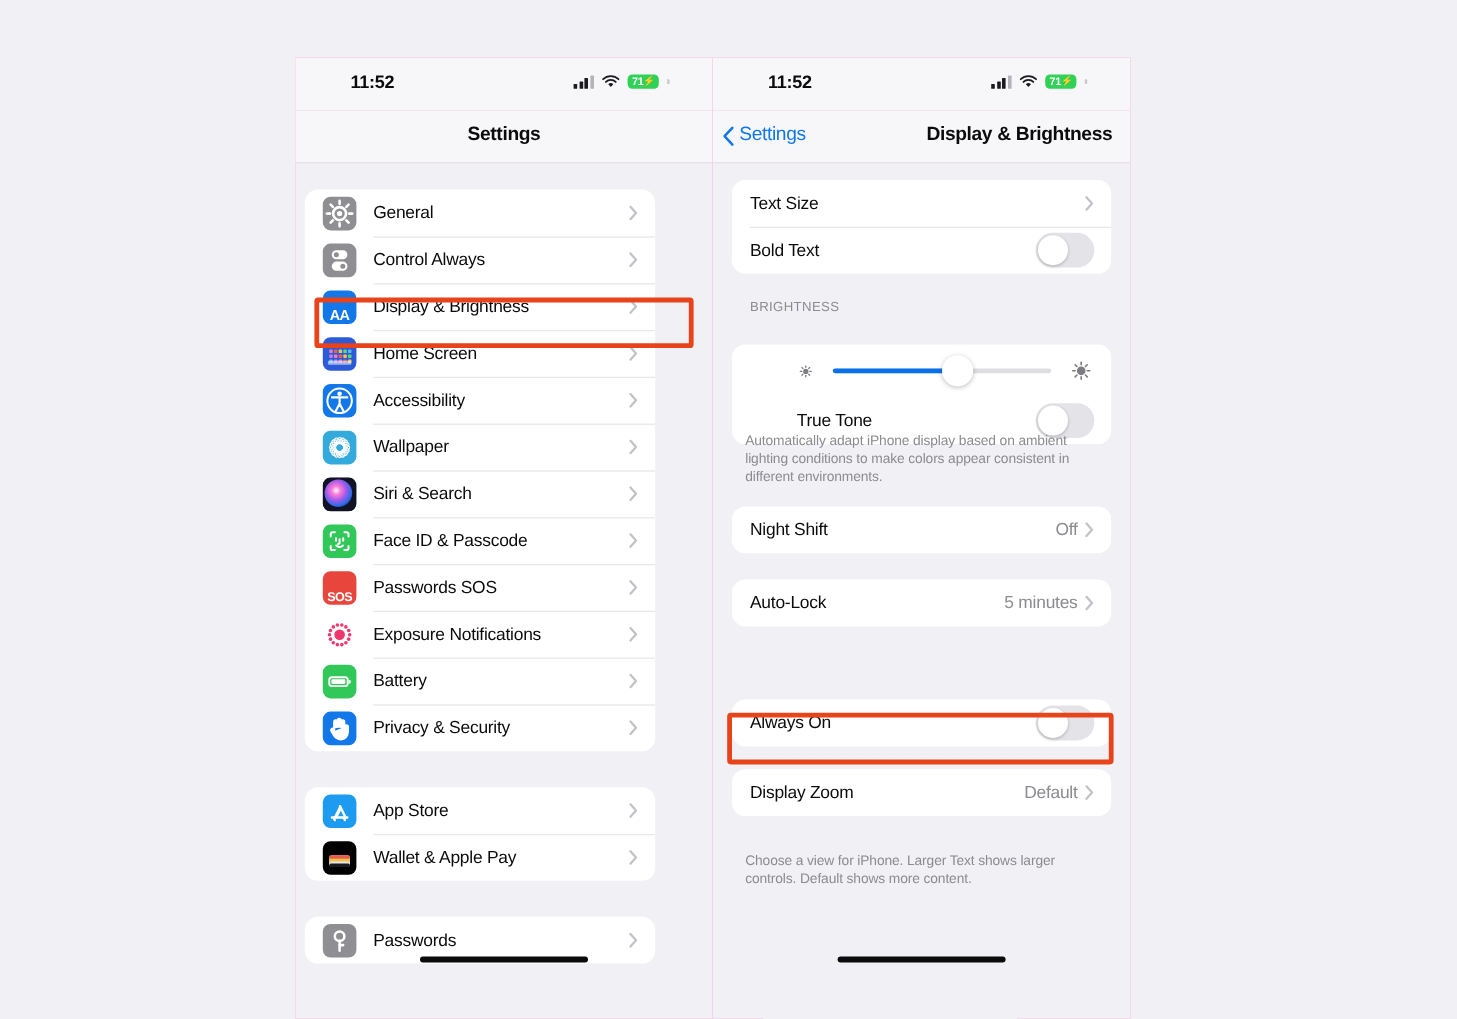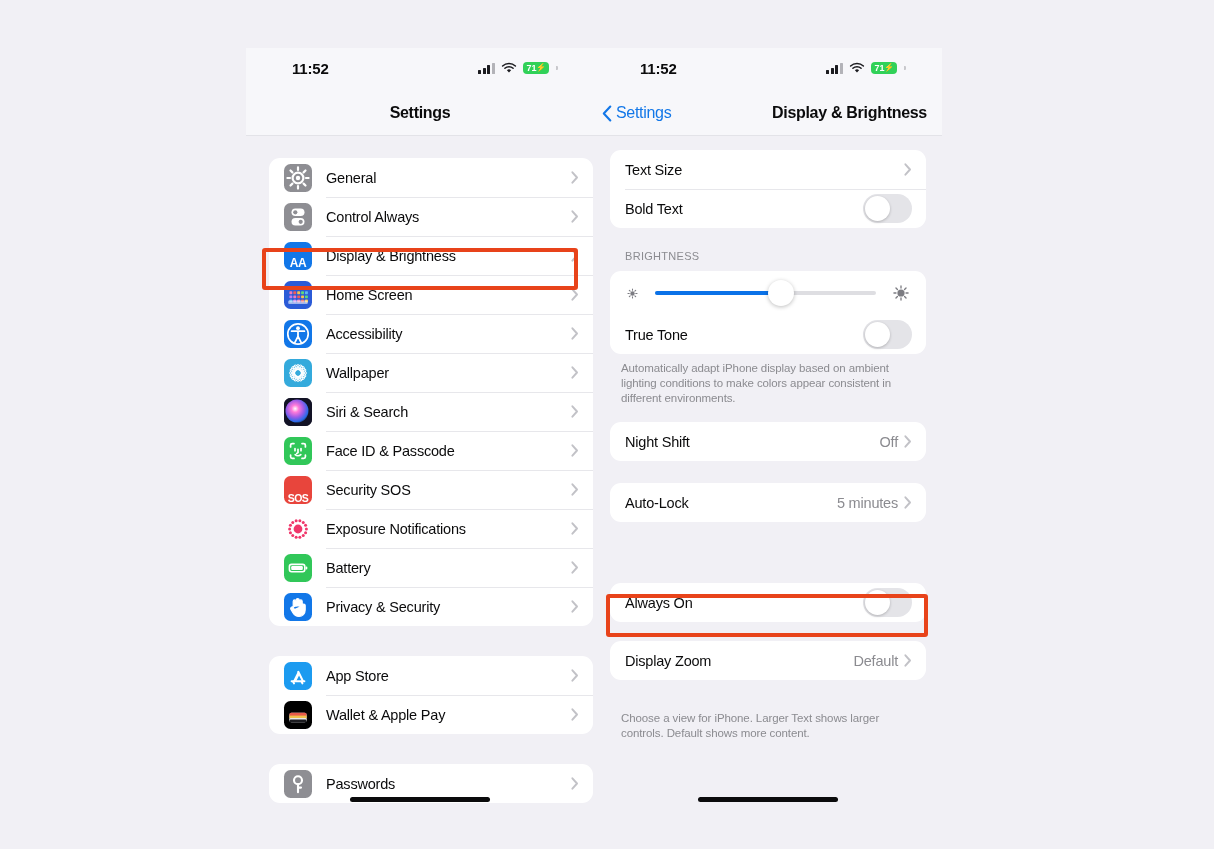--- a/index.html
+++ b/index.html
@@ -95,22 +95,22 @@
     cursor: pointer;
   }
   .chev-back { width: 10px; height: 17px; }
 
   
   .screen { position: relative; height: 713px; background: #F1F0F5; }
 
   
   .card {
     position: absolute;
-    left: 23px;
-    width: 324px;
+    left: 8px;
+    width: 292px;
     background: #FFFFFF;
     border-radius: 11px;
     overflow: hidden;
   }
   #phone-right .card { left: 16px; width: 316px; }
 
   .row {
     position: relative;
     display: flex;
     align-items: center;
@@ -424,21 +424,21 @@
           </div>
           <span class="row-label">Face ID &amp; Passcode</span>
           <svg class="chev" viewBox="0 0 8 13">
             <path d="M1.4 1.3 6 6.5l-4.6 5.2" stroke="#C2C2C7" stroke-width="1.9" fill="none" stroke-linecap="round" stroke-linejoin="round"></path>
           </svg>
         </div>
         <div class="row">
           <div class="row-icon" style="background: rgb(232, 69, 60);">
             <span class="icon-txt" style="font-size:10.5px">SOS</span>
           </div>
-          <span class="row-label">Security SOS</span>
+          <span class="row-label">Passwords SOS</span>
           <svg class="chev" viewBox="0 0 8 13">
             <path d="M1.4 1.3 6 6.5l-4.6 5.2" stroke="#C2C2C7" stroke-width="1.9" fill="none" stroke-linecap="round" stroke-linejoin="round"></path>
           </svg>
         </div>
         <div class="row">
           <div class="row-icon" style="background: rgb(255, 255, 255);">
             <svg viewBox="0 0 28 28" width="100%" height="100%">
               <circle cx="14" cy="14" r="4.4" fill="#F0376B"></circle>
               <circle cx="22.40" cy="14.00" r="1.5" fill="#F0376B"></circle>
               <circle cx="21.57" cy="17.64" r="1.5" fill="#F0376B"></circle>
@@ -580,21 +580,21 @@
           </svg>
         </div>
         <div class="row">
           <span class="row-label">Bold Text</span>
           <div class="toggle">
             <div class="knob"></div>
           </div>
         </div>
       </div>
       <div class="sec-head" style="top: 114px;">BRIGHTNESS</div>
-      <div class="card" style="top: 135px;">
+      <div class="card" style="top: 151px; padding-left: 39px;">
         <div class="slider-row">
           <svg class="sun-sm" viewBox="0 0 28 28">
             <circle cx="14" cy="14" r="3.6" fill="#7C7C82"></circle>
             <path d="M19.4 14.0L21.5 14.0" stroke="#7C7C82" stroke-width="1.7" stroke-linecap="round"></path>
             <path d="M17.8 17.8L19.3 19.3" stroke="#7C7C82" stroke-width="1.7" stroke-linecap="round"></path>
             <path d="M14.0 19.4L14.0 21.5" stroke="#7C7C82" stroke-width="1.7" stroke-linecap="round"></path>
             <path d="M10.2 17.8L8.7 19.3" stroke="#7C7C82" stroke-width="1.7" stroke-linecap="round"></path>
             <path d="M8.6 14.0L6.5 14.0" stroke="#7C7C82" stroke-width="1.7" stroke-linecap="round"></path>
             <path d="M10.2 10.2L8.7 8.7" stroke="#7C7C82" stroke-width="1.7" stroke-linecap="round"></path>
             <path d="M14.0 8.6L14.0 6.5" stroke="#7C7C82" stroke-width="1.7" stroke-linecap="round"></path>

